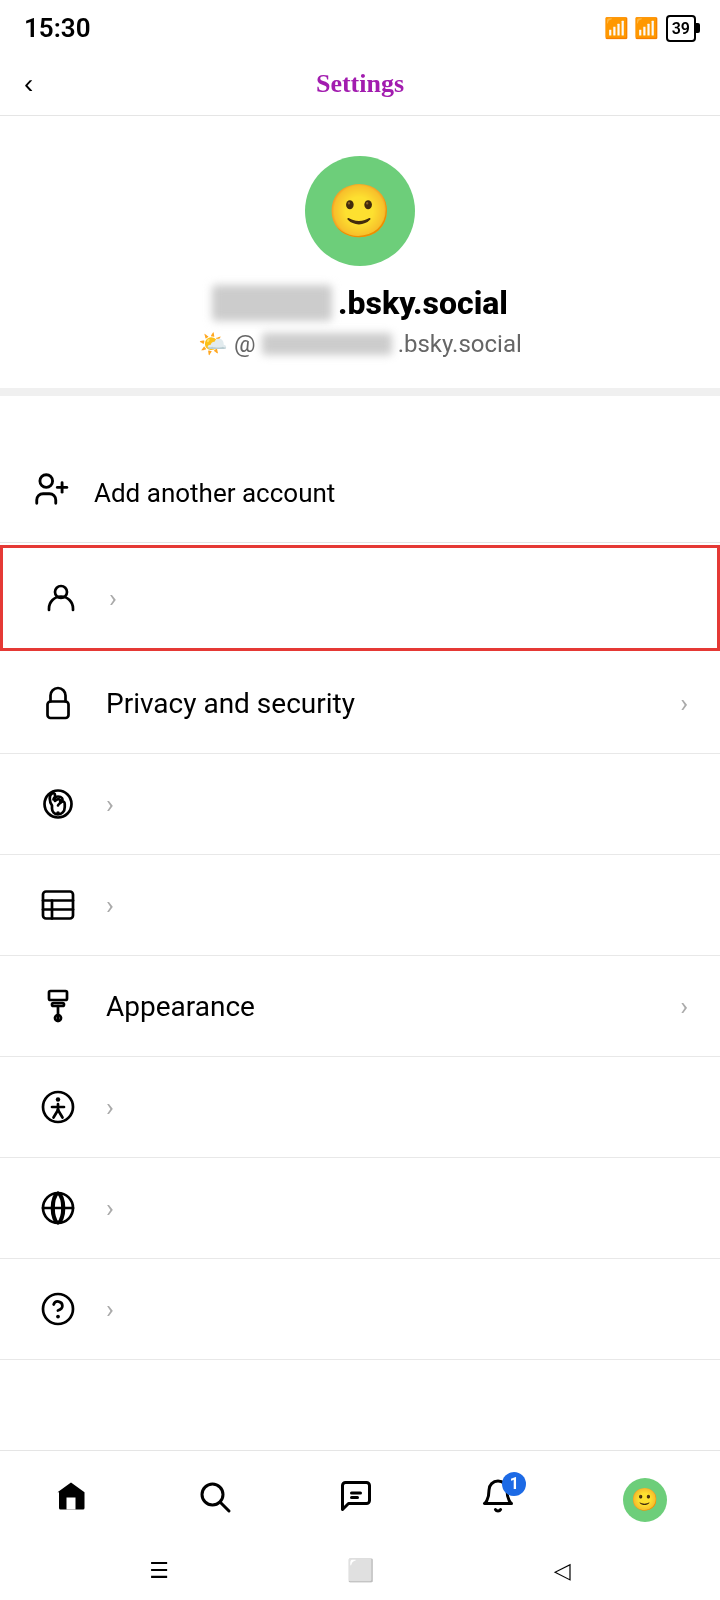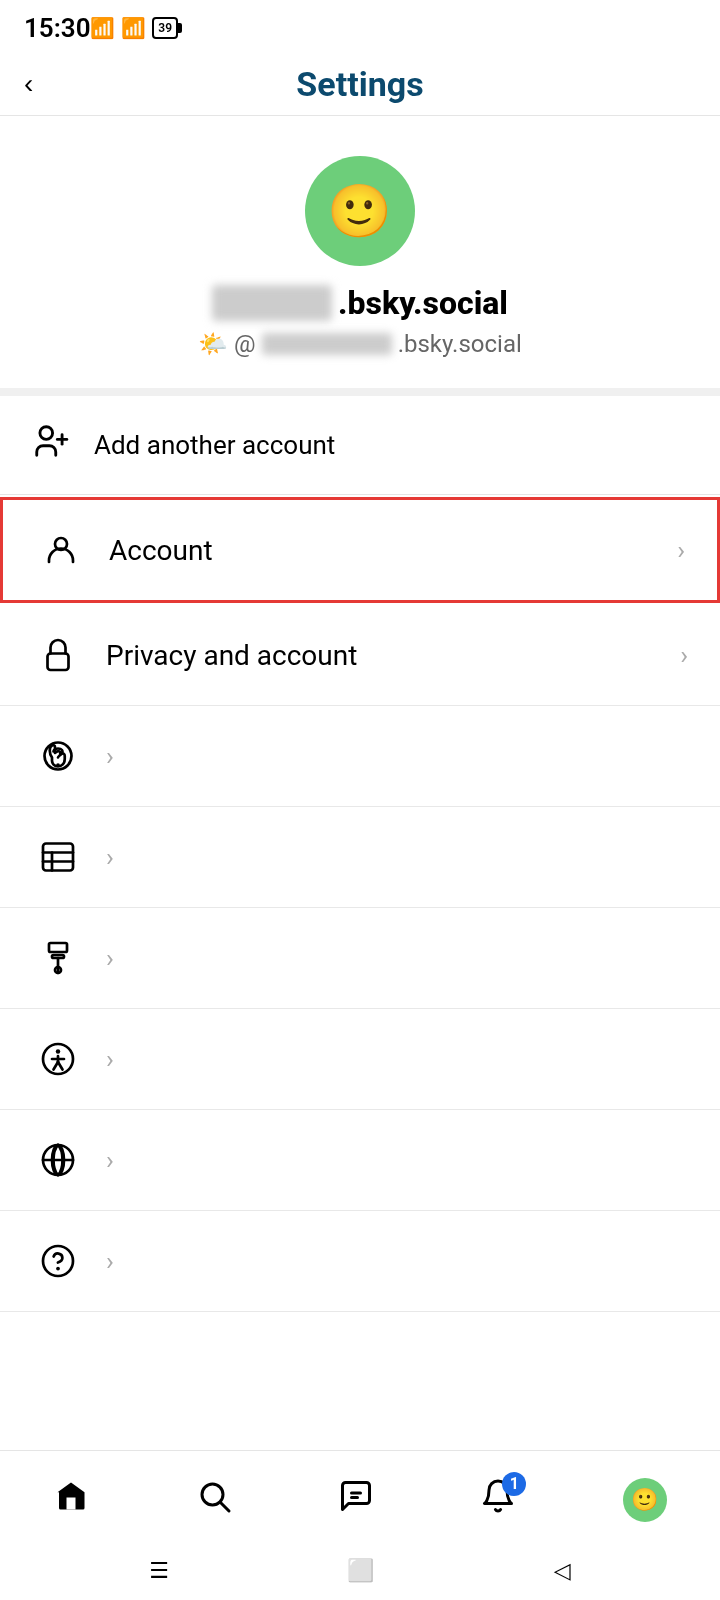--- a/index.html
+++ b/index.html
@@ -10,21 +10,21 @@
       min-height: 1600px;
       background: #fff;
       font-family: -apple-system, BlinkMacSystemFont, 'Segoe UI', Roboto, sans-serif;
       display: flex;
       flex-direction: column;
     }
 
     
     .status-bar {
       display: flex;
-      justify-content: flex-start;
+      justify-content: space-between;
       align-items: center;
       padding: 12px 24px 8px;
       height: 52px;
     }
     .status-time {
       font-size: 26px;
       font-weight: 600;
       color: #000;
     }
     .status-icons {
@@ -33,21 +33,21 @@
       gap: 6px;
     }
     .status-icon {
       font-size: 20px;
       color: #000;
     }
     .battery-box {
       border: 2px solid #000;
       border-radius: 4px;
       padding: 2px 4px;
-      font-size: 12px;
+      font-size: 16px;
       font-weight: 600;
       position: relative;
     }
     .battery-box::after {
       content: '';
       position: absolute;
       right: -6px;
       top: 50%;
       transform: translateY(-50%);
       width: 4px;
@@ -70,23 +70,24 @@
       position: absolute;
       left: 24px;
       font-size: 28px;
       color: #000;
       font-weight: 300;
       cursor: pointer;
       background: none;
       border: none;
     }
     .page-title {
-      font-size: 34px;
+      font-size: 26px;
       font-weight: 700;
-      color: #0c4a6e;
+      color: #a21caf;
+      font-family: Liberation Serif, serif;
     }
 
     
     .profile-section {
       display: flex;
       flex-direction: column;
       align-items: center;
       padding: 40px 24px 30px;
       border-bottom: 8px solid #f0f0f0;
     }
@@ -142,20 +143,21 @@
     }
 
     
     .add-account-row {
       display: flex;
       align-items: center;
       padding: 26px 32px;
       border-bottom: 1px solid #e5e5e5;
       gap: 24px;
       cursor: pointer;
+      margin-top: 48px;
     }
     .add-account-icon {
       font-size: 34px;
       color: #000;
     }
     .add-account-label {
       font-size: 26px;
       color: #000;
     }
 
@@ -308,32 +310,31 @@
 
 <div class="settings-list">
 
   <div class="settings-item highlighted">
     <div class="settings-item-icon">
       <svg viewBox="0 0 24 24" fill="none" stroke="#000" stroke-width="1.8" stroke-linecap="round" stroke-linejoin="round">
         <circle cx="12" cy="8" r="4"></circle>
         <path d="M4 20v-1a8 8 0 0 1 16 0v1"></path>
       </svg>
     </div>
-    <span class="settings-item-label">Account</span>
     <span class="chevron">›</span>
   </div>
 
   <div class="settings-item">
     <div class="settings-item-icon">
       <svg viewBox="0 0 24 24" fill="none" stroke="#000" stroke-width="1.8" stroke-linecap="round" stroke-linejoin="round">
         <rect x="5" y="11" width="14" height="11" rx="2" ry="2"></rect>
         <path d="M7 11V7a5 5 0 0 1 10 0v4"></path>
       </svg>
     </div>
-    <span class="settings-item-label">Privacy and account</span>
+    <span class="settings-item-label">Privacy and security</span>
     <span class="chevron">›</span>
   </div>
 
   <div class="settings-item">
     <div class="settings-item-icon">
       <svg viewBox="0 0 24 24" fill="none" stroke="#000" stroke-width="1.8" stroke-linecap="round" stroke-linejoin="round">
         <circle cx="12" cy="12" r="9"></circle>
         <path d="M9 9s0-2 3-2 3 2 3 2c0 2-3 3-3 4"></path>
         <line x1="12" y1="18" x2="12" y2="18" stroke-width="2.5"></line>
 
@@ -357,20 +358,21 @@
 
   <div class="settings-item">
     <div class="settings-item-icon">
       <svg viewBox="0 0 24 24" fill="none" stroke="#000" stroke-width="1.8" stroke-linecap="round" stroke-linejoin="round">
         <rect x="6" y="2" width="12" height="6" rx="1"></rect>
         <rect x="8" y="10" width="8" height="2" rx="1"></rect>
         <line x1="12" y1="12" x2="12" y2="22"></line>
         <circle cx="12" cy="20" r="2"></circle>
       </svg>
     </div>
+    <span class="settings-item-label">Appearance</span>
     <span class="chevron">›</span>
   </div>
 
   <div class="settings-item">
     <div class="settings-item-icon">
       <svg viewBox="0 0 24 24" fill="none" stroke="#000" stroke-width="1.8" stroke-linecap="round" stroke-linejoin="round">
         <circle cx="12" cy="12" r="10"></circle>
         <circle cx="12" cy="7" r="1.5" fill="#000" stroke="none"></circle>
         <line x1="12" y1="10" x2="12" y2="14"></line>
         <line x1="8" y1="12" x2="16" y2="12"></line>

